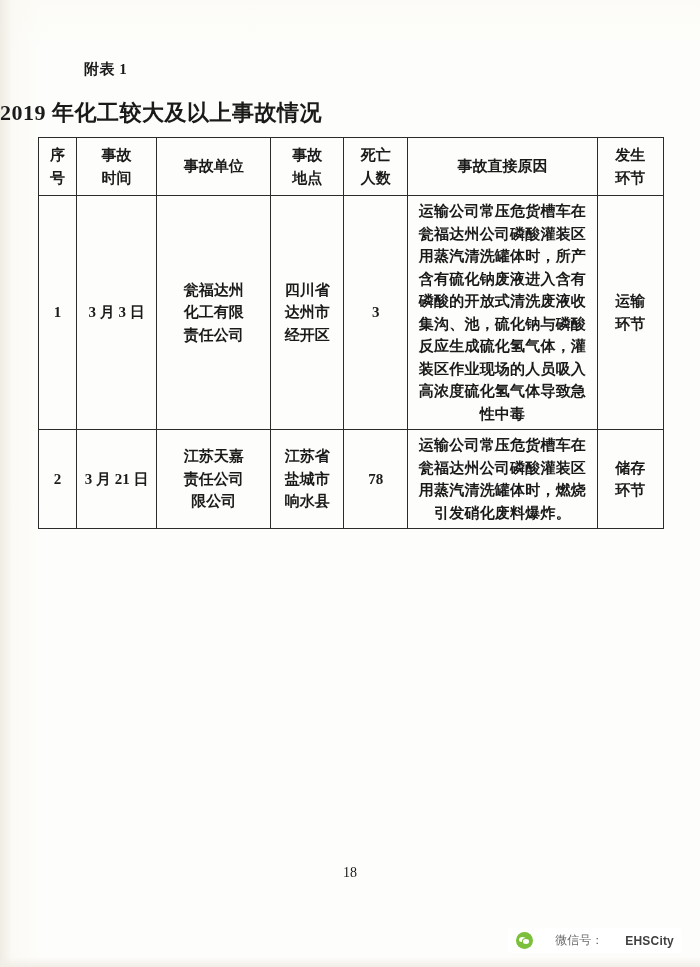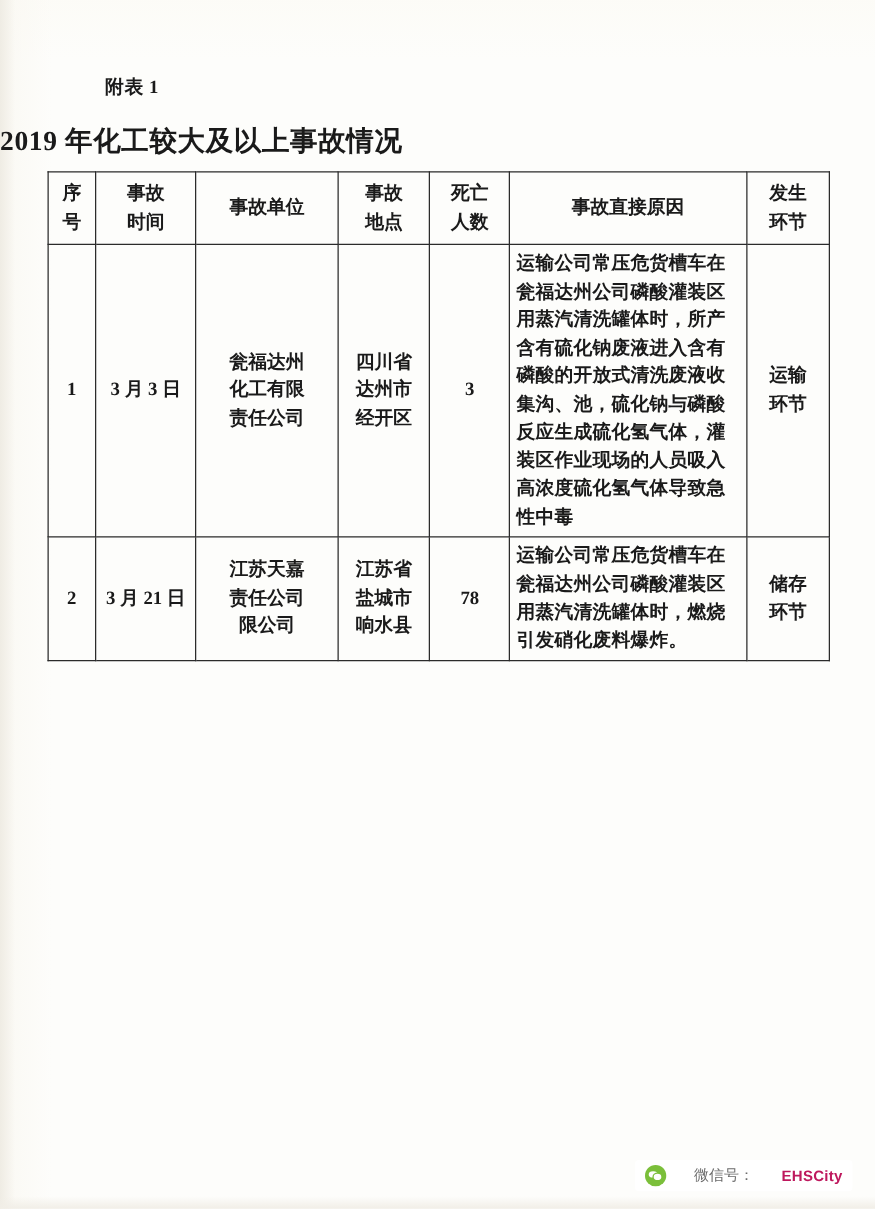--- a/index.html
+++ b/index.html
@@ -80,21 +80,21 @@
   .col-death { width: 54px; }
   .col-cause { width: 160px; }
   .col-link  { width: 56px; }
 
   td.c-center { text-align: center; }
   td.c-just {
     text-align: justify;
     text-justify: inter-ideograph;
   }
   td.c-cause {
-    text-align: left;
+    text-align: center;
     padding: 8px 6px 8px 6px;
     letter-spacing: 0.2px;
   }
   .cell-lines {
     display: block;
   }
   .cell-lines span {
     display: block;
     text-align: center;
   }
@@ -139,21 +139,21 @@
   .wm .wx::after {
     content: "";
     position: absolute;
     left: 7px; top: 7px;
     width: 6px; height: 4.5px;
     background: #fff;
     border-radius: 50%;
     box-shadow: 0 0 0 1px #7bbf3a;
   }
   .wm .wm-brand {
-    color: #be185d;
+    color: #404040;
     font-weight: bold;
     letter-spacing: 0.2px;
   }
   
   .edge-left {
     position: absolute;
     left: 0; top: 0; bottom: 0;
     width: 12px;
     background: linear-gradient(to right, #efece4, rgba(255,255,255,0));
     pointer-events: none;
@@ -282,19 +282,20 @@
             <span class="cell-lines">
               <span>储存</span>
               <span>环节</span>
             </span>
           </td>
         </tr>
       </tbody>
     </table>
   </div>
 
+  <div class="page-number">18</div>
 
   <div class="wm">
     <span class="wx"></span>
     <span>微信号：</span>
     <span class="wm-brand">EHSCity</span>
   </div>
 </div>
 
 </body></html>

